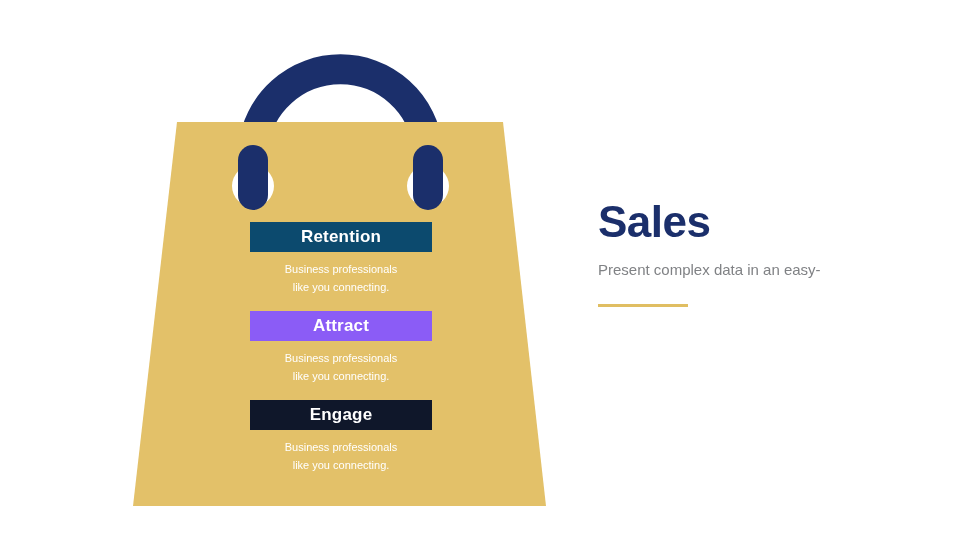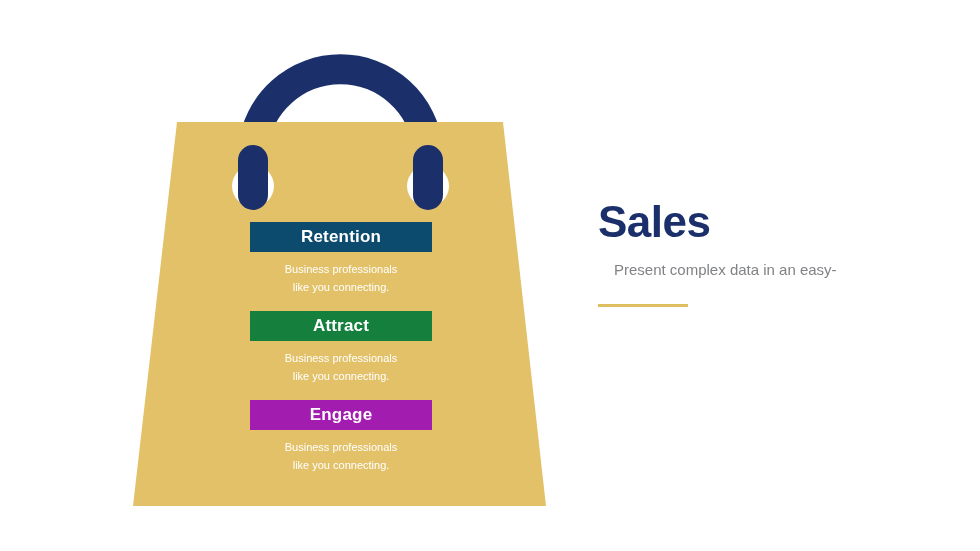--- a/index.html
+++ b/index.html
@@ -77,21 +77,21 @@
     font-size: 44px;
     line-height: 52px;
     font-weight: bold;
     letter-spacing: -0.5px;
     margin: 0;
   }
   .title span {
     display: block;
   }
   .subtitle {
-    margin: 12px 0 0 16px;
+    margin: 12px 0 0 0;
     color: #808285;
     font-size: 15px;
     line-height: 20px;
     width: 250px;
   }
   .subtitle span {
     display: block;
   }
   .rule {
     margin-top: 24px;
@@ -124,29 +124,29 @@
 
     <div class="step">
       <div class="step-label" style="background:#0c4a6e">Retention</div>
       <div class="step-desc">
         <span>Business professionals</span>
         <span>like you connecting.</span>
       </div>
     </div>
 
     <div class="step">
-      <div class="step-label" style="background:#15803d">Attract</div>
+      <div class="step-label" style="background:#8b5cf6">Attract</div>
       <div class="step-desc">
         <span>Business professionals</span>
         <span>like you connecting.</span>
       </div>
     </div>
 
     <div class="step">
-      <div class="step-label" style="background:#a21caf">Engage</div>
+      <div class="step-label" style="background:#0f172a">Engage</div>
       <div class="step-desc">
         <span>Business professionals</span>
         <span>like you connecting.</span>
       </div>
     </div>
 
   </div>
 
   <div class="text-col">
     <h1 class="title" style="color: rgb(27, 47, 107);">

